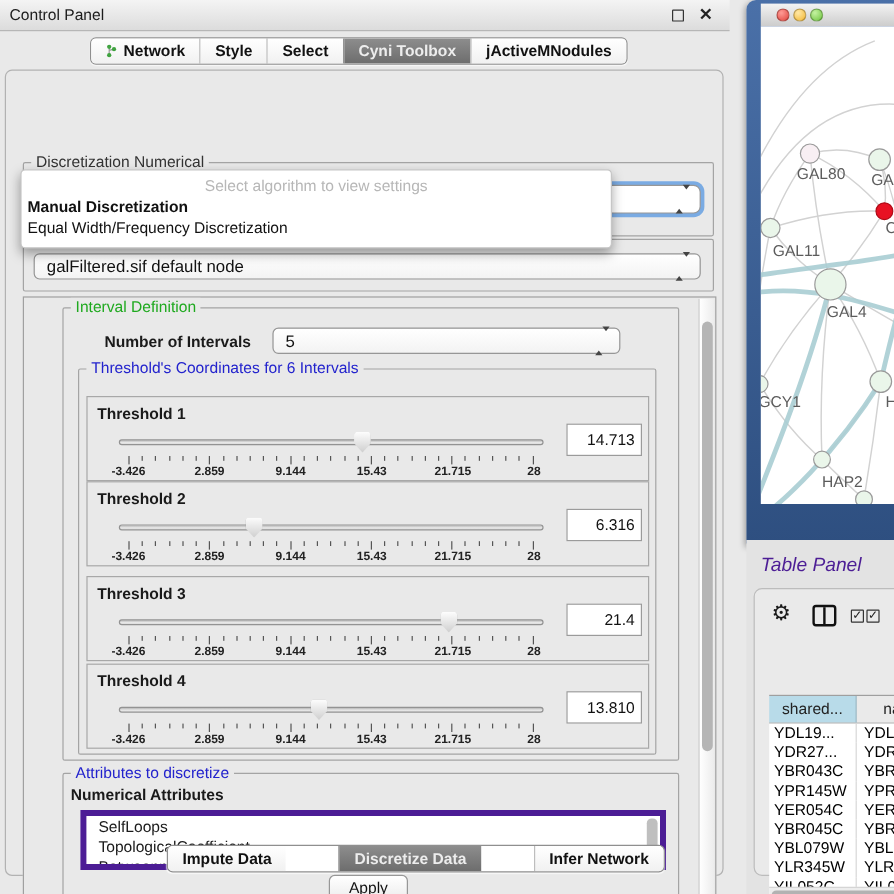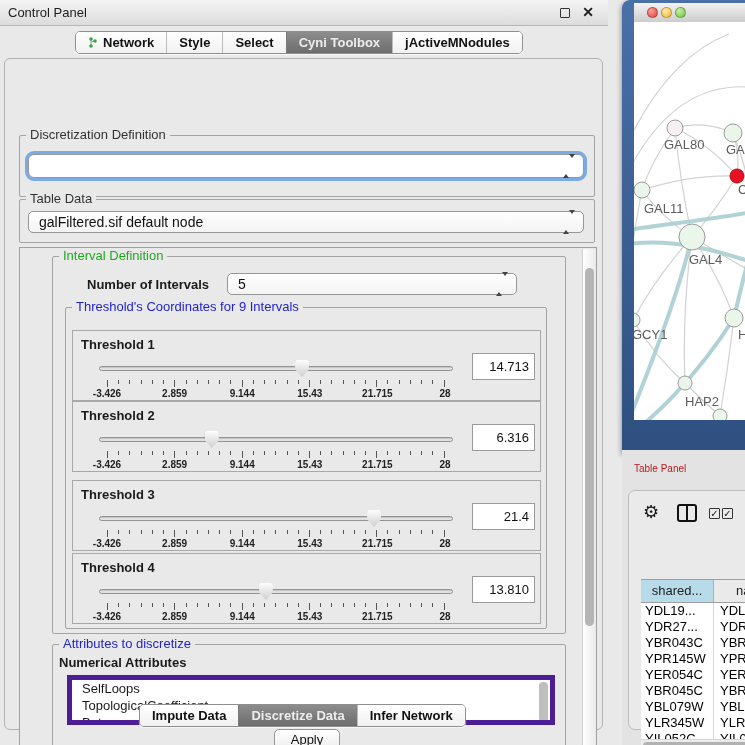--- a/index.html
+++ b/index.html
@@ -28,21 +28,21 @@
     box-shadow:0 1px 1px rgba(255,255,255,.7);
   }
   .seg {
     display:flex; align-items:center; gap:5px;
     padding:0 12px; font-size:13px; font-weight:bold; color:#111;
     background:linear-gradient(#ffffff,#f1f1f1); white-space:nowrap;
   }
   .seg + .seg { border-left:1px solid #bdbdbd; }
   .seg.sel { background:linear-gradient(#8d8d8d,#6d6d6d); color:#ededed; border-left-color:#7a7a7a; }
   #top-tabs { left:75px; top:31px; }
-  #bottom-tabs { left:139px; top:704px; }
+  #bottom-tabs { left:139px; top:704px;gap:44px; }
 
   .cp-main {
     position:absolute; left:4px; top:58px; width:599px; height:672px;
     border:1px solid #b2b2b2; border-radius:6px; background:#e9e9e9;
   }
 
   
   .group { position:absolute; border:1px solid #a4a4a4; border-radius:2px; }
   .group-label {
     position:absolute; top:-9px; left:6px; background:#e9e9e9; padding:0 4px;
@@ -148,21 +148,21 @@
     position:absolute; left:12px; top:3px; width:111px; height:19px;
     background:linear-gradient(#f3f3f3,#cccccc);
   }
   .traffic { position:absolute; top:4px; width:11px; height:11px; border-radius:50%; border:1px solid rgba(0,0,0,.25); }
   .t-red   { left:13px; background:radial-gradient(circle at 35% 30%, #ff9d97, #e0443c); }
   .t-yellow{ left:27px; background:radial-gradient(circle at 35% 30%, #ffe9a8, #f3b630); }
   .t-green { left:41px; background:radial-gradient(circle at 35% 30%, #c5f2a2, #6fc43f); }
   .net-canvas { position:absolute; left:12px; top:22px; width:111px; height:398px; background:#fff; overflow:hidden; }
 
   #table-panel-section { position:absolute; left:0; top:450px; width:123px; height:295px; background:#e3e3e3; }
-  #table-panel-title { position:absolute; left:12px; top:13px; font-size:10px; color:#b91c1c; }
+  #table-panel-title { position:absolute; left:12px; top:13px; font-size:16px; color:#4c1d95;font-style:italic; }
 
   #table-container {
     position:absolute; left:6px; top:40px; width:134px; height:240px;
     border:1px solid #bcbcbc; border-radius:7px; background:#eaeaea;
   }
   .gear-icon { position:absolute; left:14px; top:12px; font-size:18px; color:#1a1a1a; font-family:"DejaVu Sans", sans-serif; line-height:18px; }
   .split-icon { position:absolute; left:48px; top:13px; width:20px; height:18px; border:2px solid #111; border-radius:3px; }
   .split-icon::after { content:""; position:absolute; left:7px; top:0; width:2px; height:14px; background:#111; }
   .cbx { position:absolute; top:17px; width:11px; height:11px; border:1.5px solid #333; border-radius:1px; font-size:10px; line-height:9px; text-align:center; color:#222; }
   .cbx-1 { left:80px; } .cbx-2 { left:93px; }
@@ -208,45 +208,50 @@
       <div class="seg sel">
         <span>Cyni Toolbox</span>
       </div>
       <div class="seg">
         <span>jActiveMNodules</span>
       </div>
     </div>
 
   <div class="cp-main">
     <div id="algo-group" class="group">
-      <span class="group-label">Discretization Definition</span>
+      <span class="group-label">Discretization Numerical</span>
       <div id="algo-combo" class="combo">
         <span class="combo-arrows"><span class="arr-up"></span><span class="arr-down"></span></span>
       </div>
     </div>
 
+    <div id="algo-popup">
+      <div class="popup-header">Select algorithm to view settings</div>
+      <div class="popup-opt bold">Manual Discretization</div>
+      <div class="popup-opt plain">Equal Width/Frequency Discretization</div>
+    </div>
 
     <div id="tabledata-group" class="group">
       <span class="group-label">Table Data</span>
       <div id="tabledata-combo" class="combo">
         <span>galFiltered.sif default node</span>
         <span class="combo-arrows"><span class="arr-up"></span><span class="arr-down"></span></span>
       </div>
     </div>
 
     <div id="scrollpane">
       <div id="interval-group" class="group">
         <span class="group-label label-green">Interval Definition</span>
         <span id="num-intervals-label">Number of Intervals</span>
         <div id="num-intervals-combo" class="combo">
           <span>5</span>
           <span class="combo-arrows"><span class="arr-up"></span><span class="arr-down"></span></span>
         </div>
         <div id="thresholds-group" class="group">
-          <span class="group-label label-blue">Threshold's Coordinates for 9 Intervals</span>
+          <span class="group-label label-blue">Threshold's Coordinates for 6 Intervals</span>
           <div id="threshold-list">
               <div class="threshold-box" style="top: 22px;">
                 <div class="th-label">Threshold 1</div>
                 <div class="slider-area">
                   <div class="track"></div>
                   <div class="thumb-range">
                     <div class="sl-thumb" style="left: 57.72%;"></div>
                   </div>
                 </div>
                 <div class="ticks">

